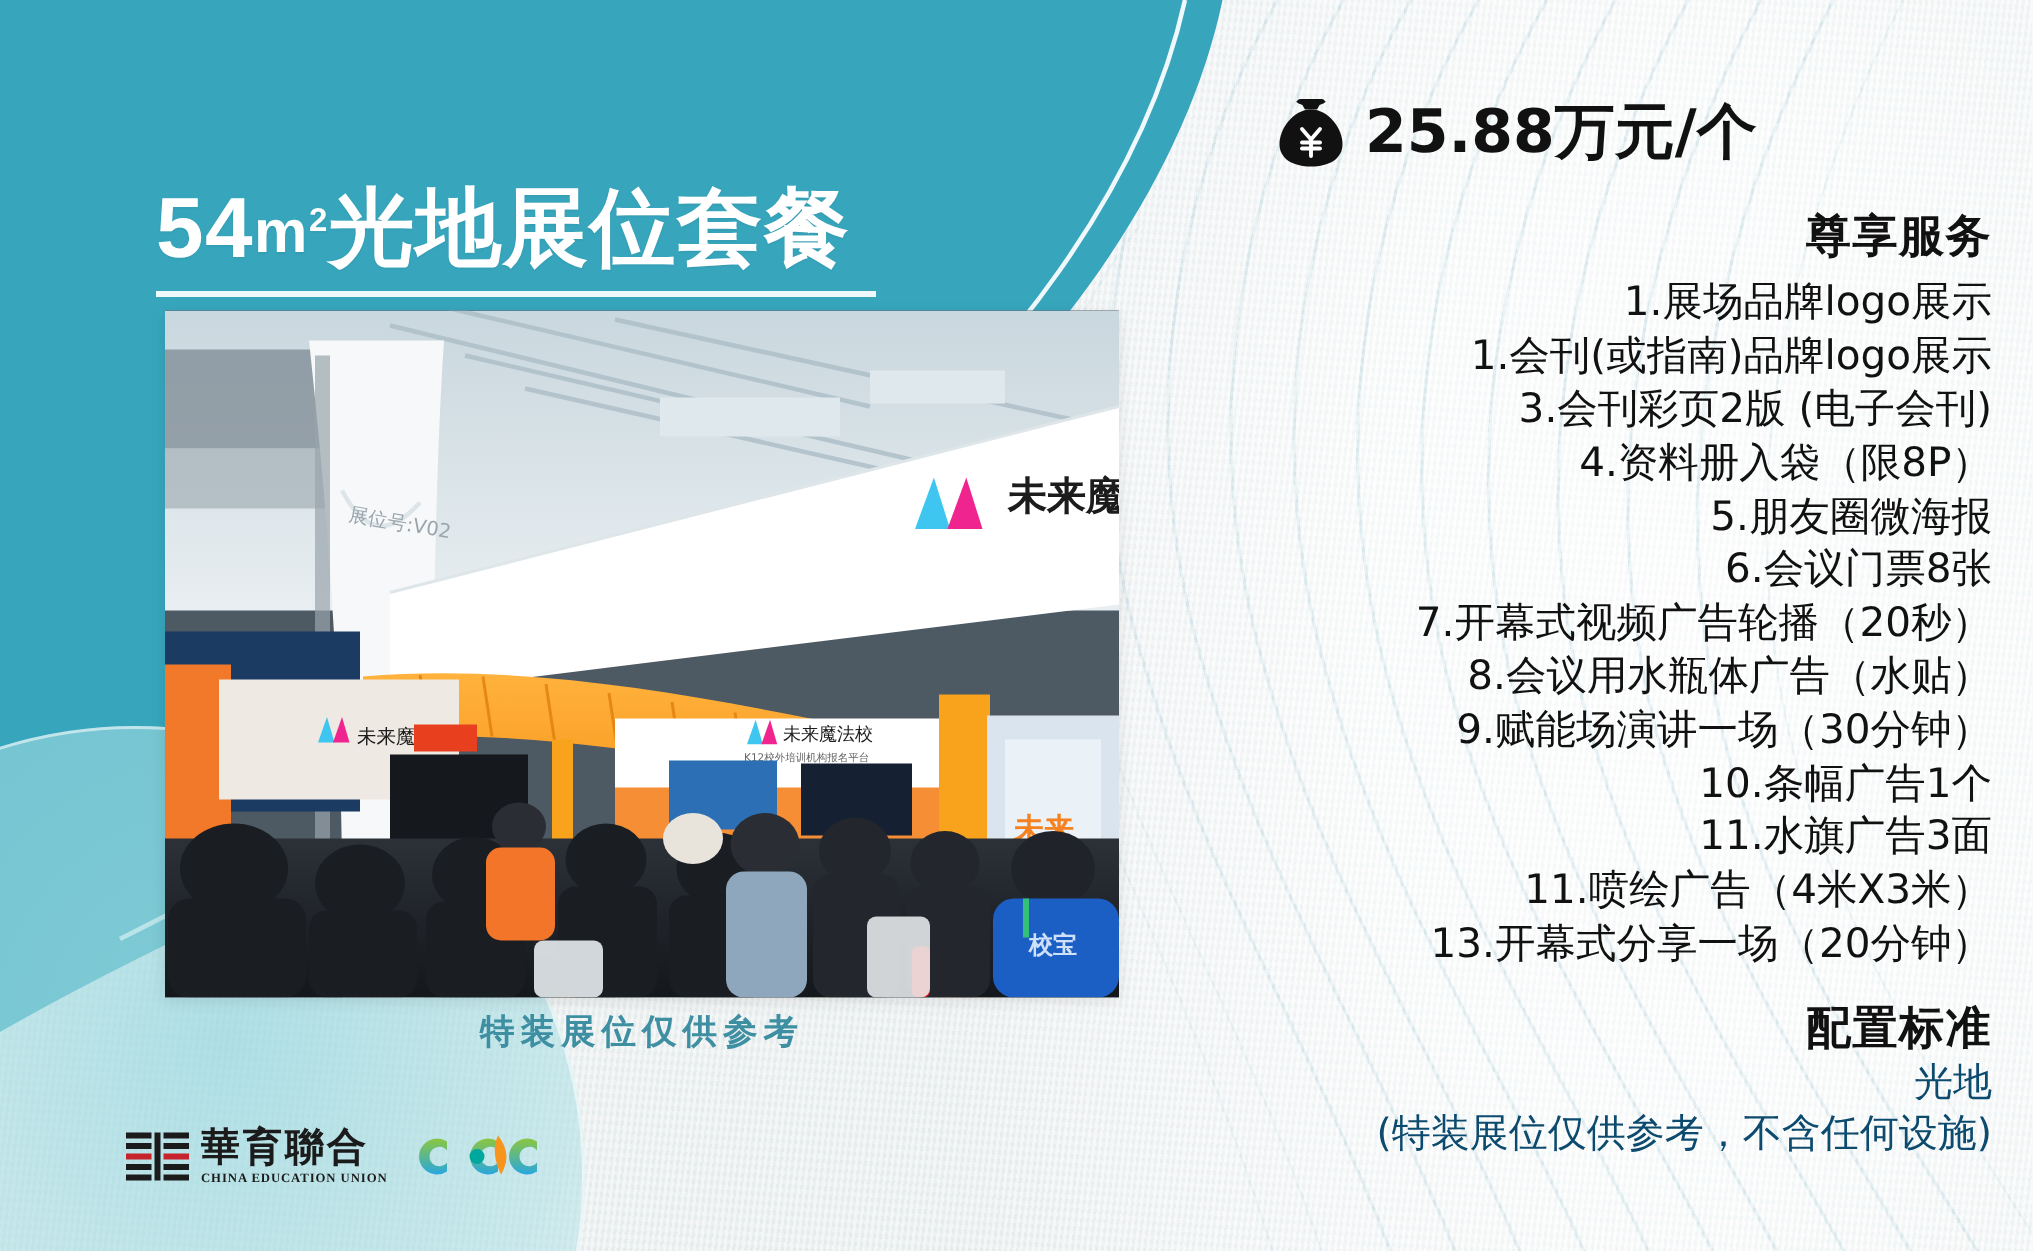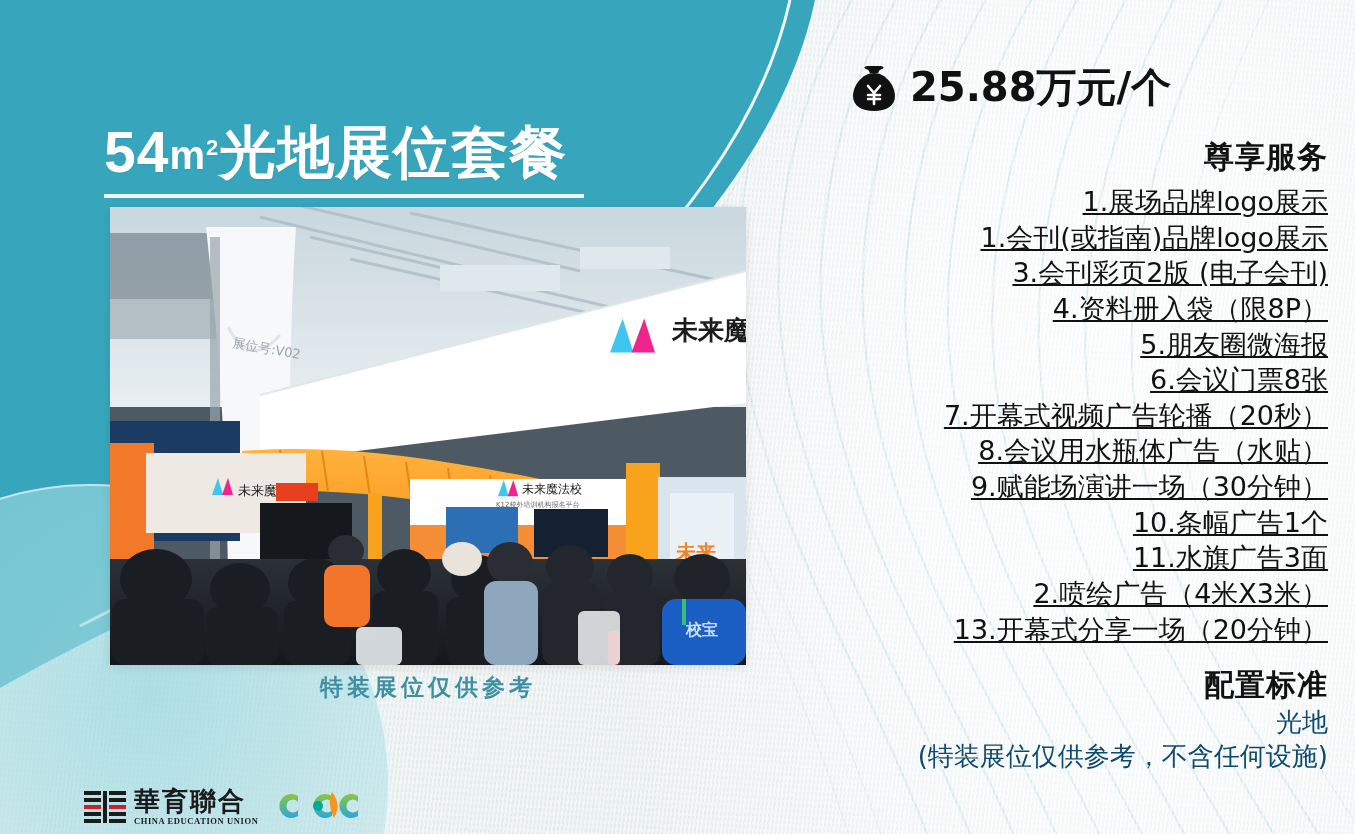--- a/index.html
+++ b/index.html
@@ -89,23 +89,22 @@
     color:#3f8fa3;
     font-size:23px;
     font-weight:bold;
     letter-spacing:4px;
     z-index:7;
   }
 
   
   .logos {
     position:absolute; left:84px; top:752px;
-    display:flex; align-items:flex-start; gap:14px;
+    display:flex; align-items:center; gap:14px;
     z-index:8;
-    margin-top:36px;
   }
   .logo-cn { display:flex; align-items:center; gap:8px; }
   .logo-mark { width:42px; height:34px; }
   .logo-cn-text { display:flex; flex-direction:column; align-items:flex-start; line-height:1; }
   .logo-cn-han {
     font-size:26px; font-weight:bold; color:#1b1b1b;
     letter-spacing:2px;
     font-family:"DejaVu Sans","Liberation Sans",sans-serif;
   }
   .logo-cn-en {
@@ -139,21 +138,20 @@
     font-family:"DejaVu Sans","Liberation Sans",sans-serif;
   }
 
   .svc-list { margin-top:6px; list-style:none; }
   .svc-list li {
     font-size:27px;
     line-height:1.32;
     color:#111;
     white-space:nowrap;
     font-family:"DejaVu Sans","Liberation Sans",sans-serif;
-    text-decoration:underline;
   }
 
   .config-head {
     margin-top:18px;
     font-size:30px; font-weight:bold; letter-spacing:1px;
     color:#111;
     font-family:"DejaVu Sans","Liberation Sans",sans-serif;
   }
   .config-line {
     font-size:26px;
@@ -420,21 +418,21 @@
       <li>1.会刊(或指南)品牌logo展示</li>
       <li>3.会刊彩页2版 (电子会刊)</li>
       <li>4.资料册入袋（限8P）</li>
       <li>5.朋友圈微海报</li>
       <li>6.会议门票8张</li>
       <li>7.开幕式视频广告轮播（20秒）</li>
       <li>8.会议用水瓶体广告（水贴）</li>
       <li>9.赋能场演讲一场（30分钟）</li>
       <li>10.条幅广告1个</li>
       <li>11.水旗广告3面</li>
-      <li>2.喷绘广告（4米X3米）</li>
+      <li>11.喷绘广告（4米X3米）</li>
       <li>13.开幕式分享一场（20分钟）</li>
     </ul>
 
     <div class="config-head">配置标准</div>
     <div class="config-line">光地</div>
     <div class="config-line">(特装展位仅供参考，不含任何设施)</div>
   </div>
 
 </div>
 

